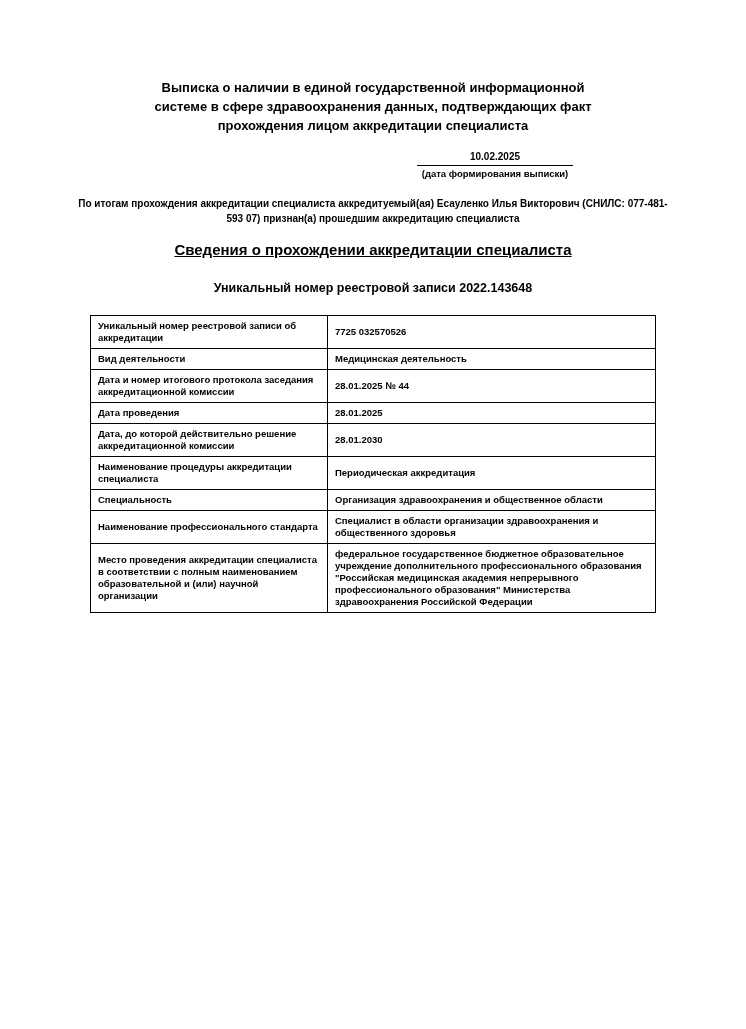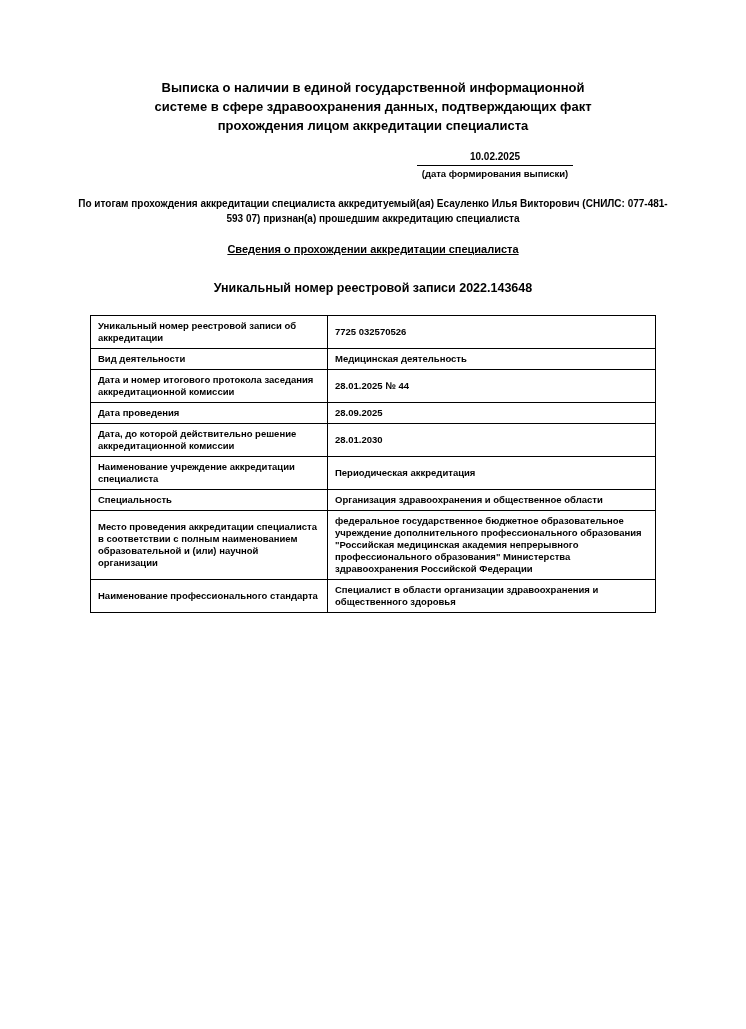--- a/index.html
+++ b/index.html
@@ -43,21 +43,21 @@
   }
   .intro {
     margin-top: 16px;
     text-align: center;
     font-size: 10px;
     line-height: 15px;
   }
   .section-heading {
     margin-top: 17px;
     text-align: center;
-    font-size: 11px;
+    font-size: 15px;
     line-height: 13px;
     text-decoration: underline;
   }
   .registry-heading {
     margin-top: 25px;
     text-align: center;
     font-size: 12.5px;
     line-height: 15px;
   }
   table.acc-table {
@@ -111,38 +111,38 @@
       <tr>
         <td class="label-cell">Вид деятельности</td>
         <td class="value-cell">Медицинская деятельность</td>
       </tr>
       <tr>
         <td class="label-cell">Дата и номер итогового протокола заседания аккредитационной комиссии</td>
         <td class="value-cell">28.01.2025 № 44</td>
       </tr>
       <tr>
         <td class="label-cell">Дата проведения</td>
-        <td class="value-cell">28.09.2025</td>
+        <td class="value-cell">28.01.2025</td>
       </tr>
       <tr>
         <td class="label-cell">Дата, до которой действительно решение аккредитационной комиссии</td>
         <td class="value-cell">28.01.2030</td>
       </tr>
       <tr>
-        <td class="label-cell">Наименование учреждение аккредитации специалиста</td>
+        <td class="label-cell">Наименование процедуры аккредитации специалиста</td>
         <td class="value-cell">Периодическая аккредитация</td>
       </tr>
       <tr>
         <td class="label-cell">Специальность</td>
         <td class="value-cell">Организация здравоохранения и общественное области</td>
       </tr>
       <tr>
+        <td class="label-cell">Наименование профессионального стандарта</td>
+        <td class="value-cell">Специалист в области организации здравоохранения и общественного здоровья</td>
+      </tr>
+      <tr>
         <td class="label-cell">Место проведения аккредитации специалиста в соответствии с полным наименованием образовательной и (или) научной организации</td>
         <td class="value-cell">федеральное государственное бюджетное образовательное учреждение дополнительного профессионального образования "Российская медицинская академия непрерывного профессионального образования" Министерства здравоохранения Российской Федерации</td>
-      </tr>
-      <tr>
-        <td class="label-cell">Наименование профессионального стандарта</td>
-        <td class="value-cell">Специалист в области организации здравоохранения и общественного здоровья</td>
       </tr>
     </tbody>
   </table>
 
 </div>
 
 </body></html>

